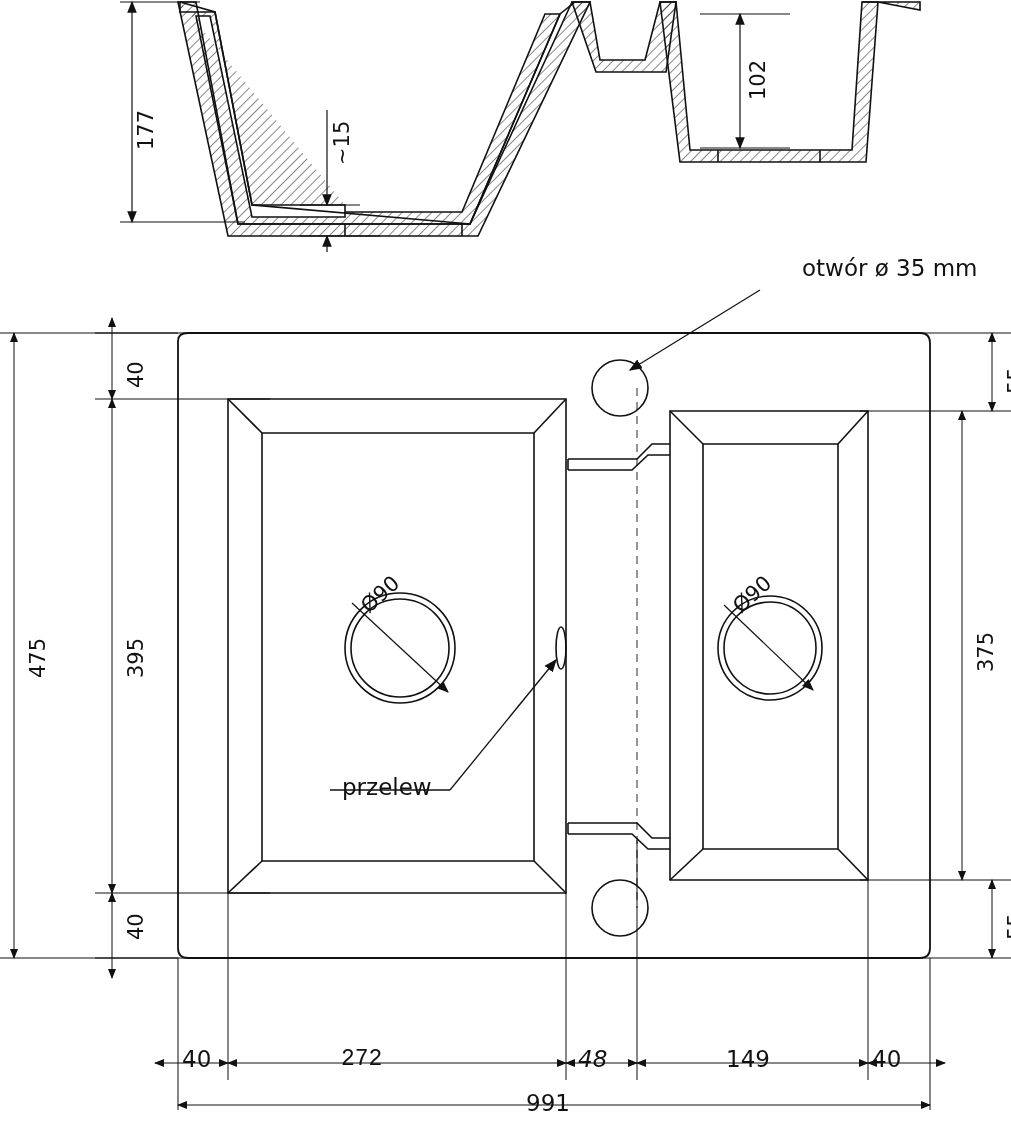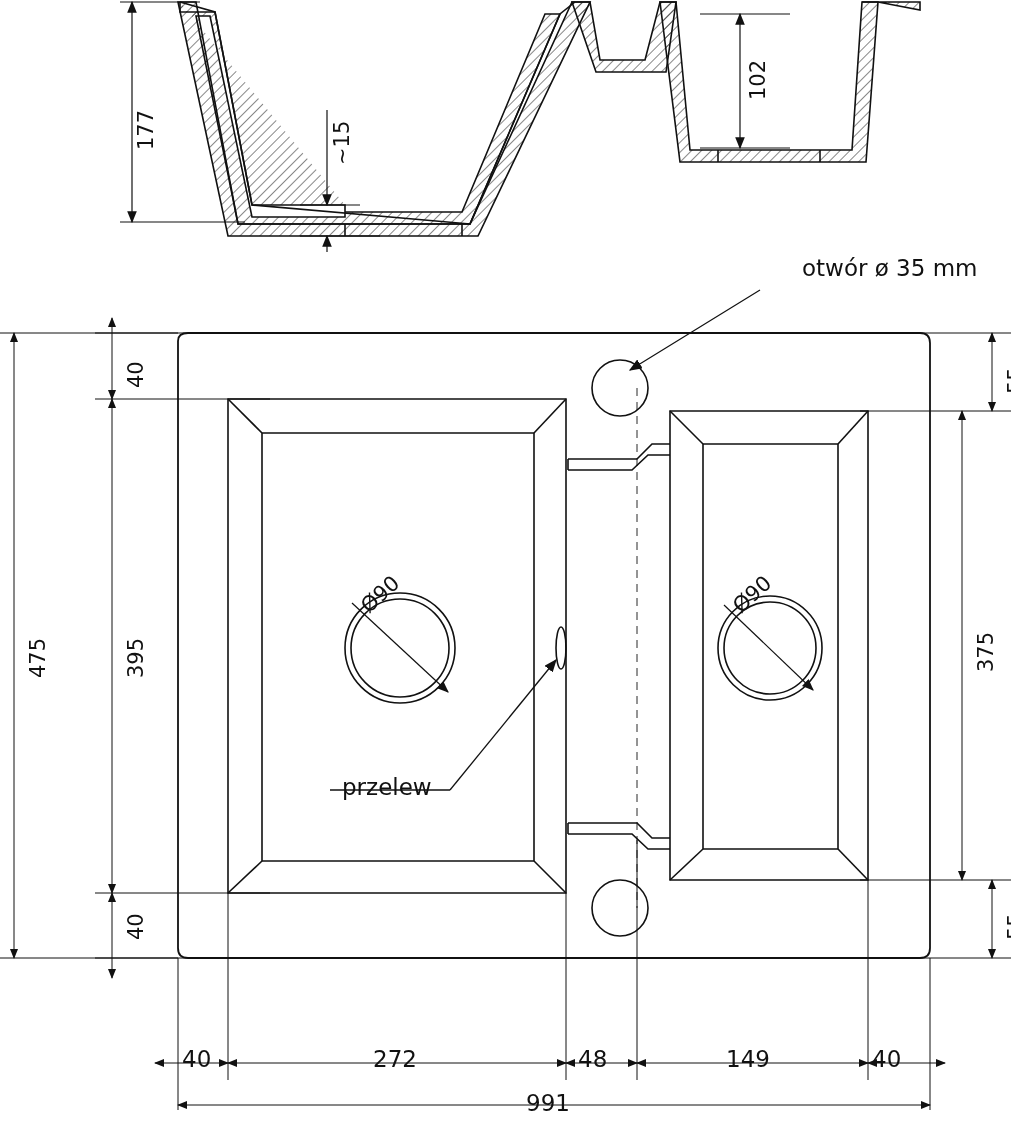--- a/index.html
+++ b/index.html
@@ -168,19 +168,19 @@
   <div class="lbl rot" style="left:26px;top:678px;transform:rotate(-90deg);">475</div>
   <div class="lbl rot" style="left:124px;top:678px;transform:rotate(-90deg);">395</div>
   <div class="lbl rot" style="left:124px;top:388px;transform:rotate(-90deg);">40</div>
   <div class="lbl rot" style="left:124px;top:940px;transform:rotate(-90deg);">40</div>
 
   <div class="lbl rot" style="left:974px;top:672px;transform:rotate(-90deg);">375</div>
   <div class="lbl rot" style="left:1004px;top:394px;transform:rotate(-90deg);">55</div>
   <div class="lbl rot" style="left:1004px;top:940px;transform:rotate(-90deg);">55</div>
 
   <div class="lbl big" style="left:182px;top:1046px;">40</div>
-  <div class="lbl big" style="left:373px;top:1046px;">272</div>
-  <div class="lbl big" style="left:578px;top:1046px;">48</div>
+  <div class="lbl big" style="left:341px;top:1046px;font-family:Liberation Mono, monospace;">272</div>
+  <div class="lbl big" style="left:578px;top:1046px;font-style:italic;">48</div>
   <div class="lbl big" style="left:726px;top:1046px;">149</div>
   <div class="lbl big" style="left:872px;top:1046px;">40</div>
   <div class="lbl big" style="left:526px;top:1090px;">991</div>
 
 </div>
 
 </body></html>

